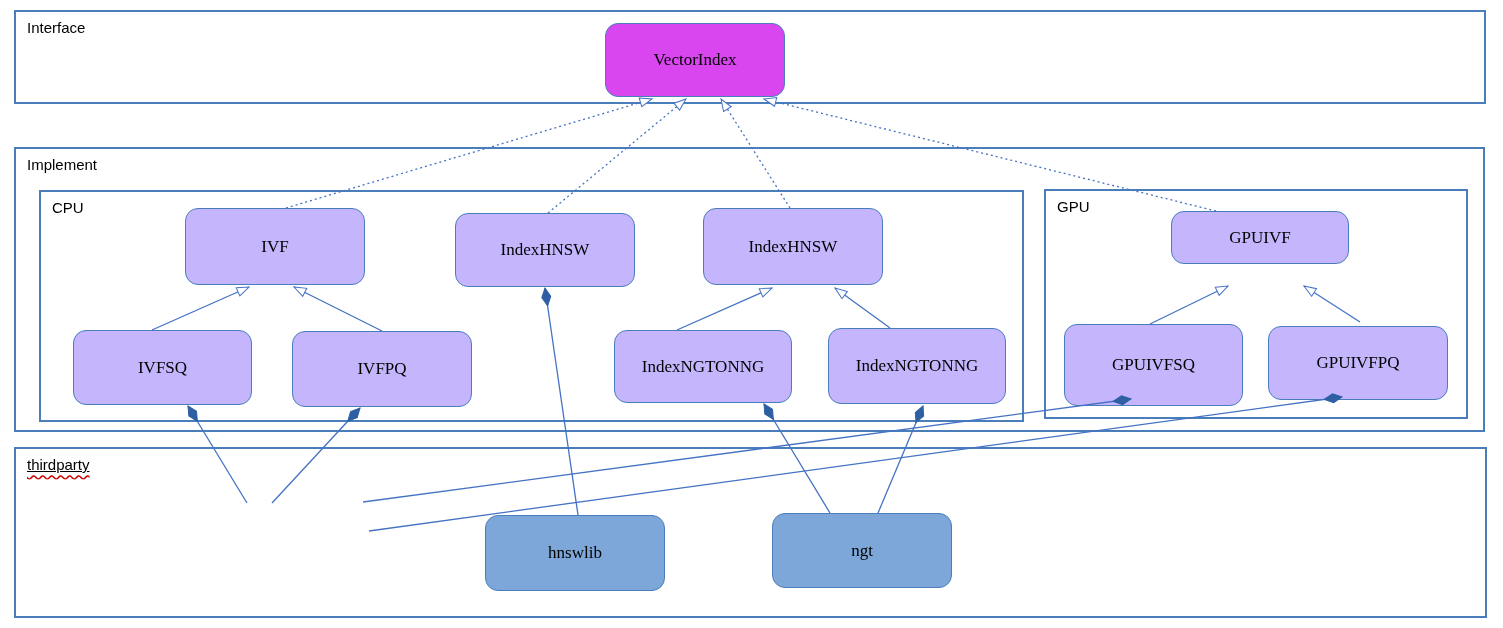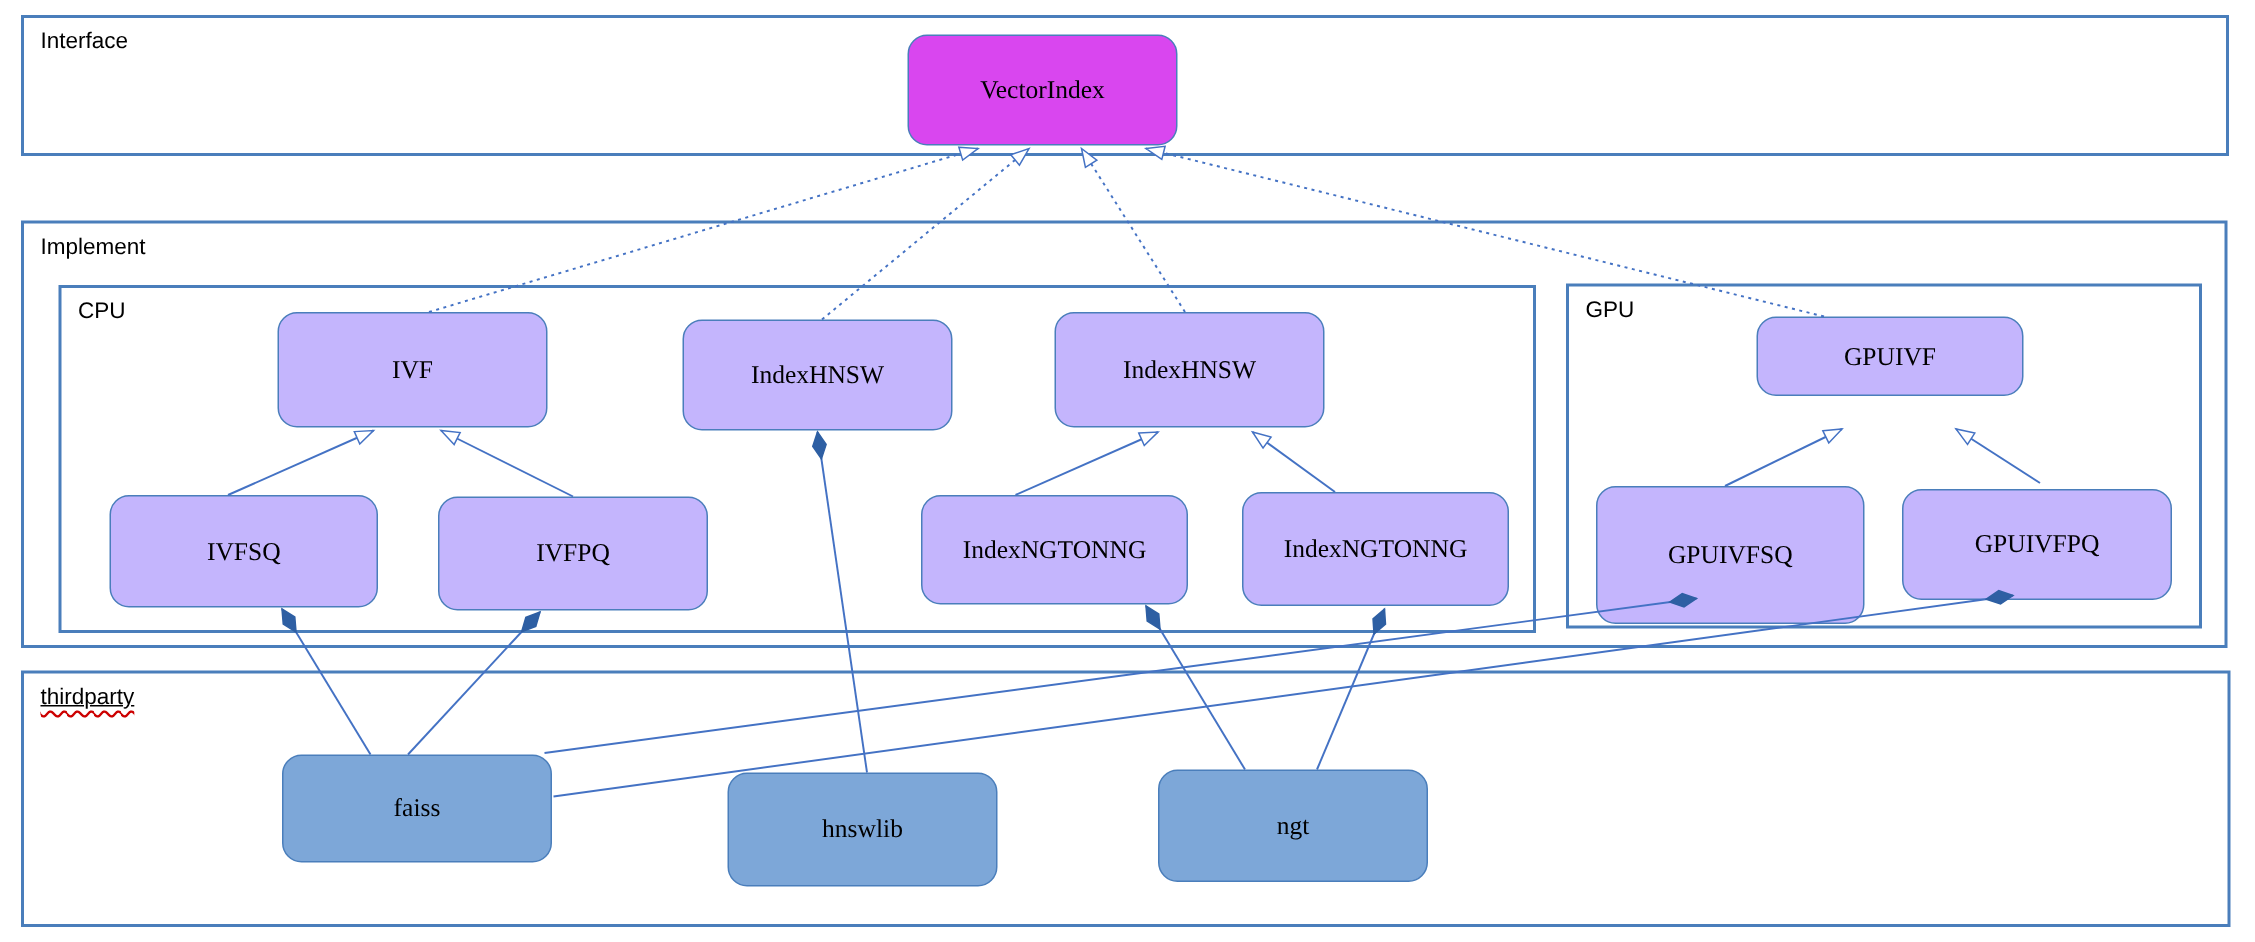--- a/index.html
+++ b/index.html
@@ -73,31 +73,28 @@
   </div>
 
   <div class="node green" style="left:614px;top:330px;width:178px;height:73px">
     <span>IndexNGTONNG</span>
   </div>
 
   <div class="node green" style="left:828px;top:328px;width:178px;height:76px">
     <span>IndexNGTONNG</span>
   </div>
 
-  <div class="node green" style="left:1064px;top:324px;width:179px;height:92px">
+  <div class="node green" style="left:1064px;top:324px;width:179px;height:82px">
     <span>GPUIVFSQ</span>
   </div>
 
   <div class="node green" style="left:1268px;top:326px;width:180px;height:74px">
     <span>GPUIVFPQ</span>
   </div>
 
-  <div class="node blue" style="left:188px;top:503px;width:180px;height:72px">
-    <span>faiss</span>
-  </div>
 
   <div class="node blue" style="left:485px;top:515px;width:180px;height:76px">
     <span>hnswlib</span>
   </div>
 
   <div class="node blue" style="left:772px;top:513px;width:180px;height:75px">
     <span>ngt</span>
   </div>
 
   <svg id="connectors" width="1503" height="628" viewBox="0 0 1503 628">

